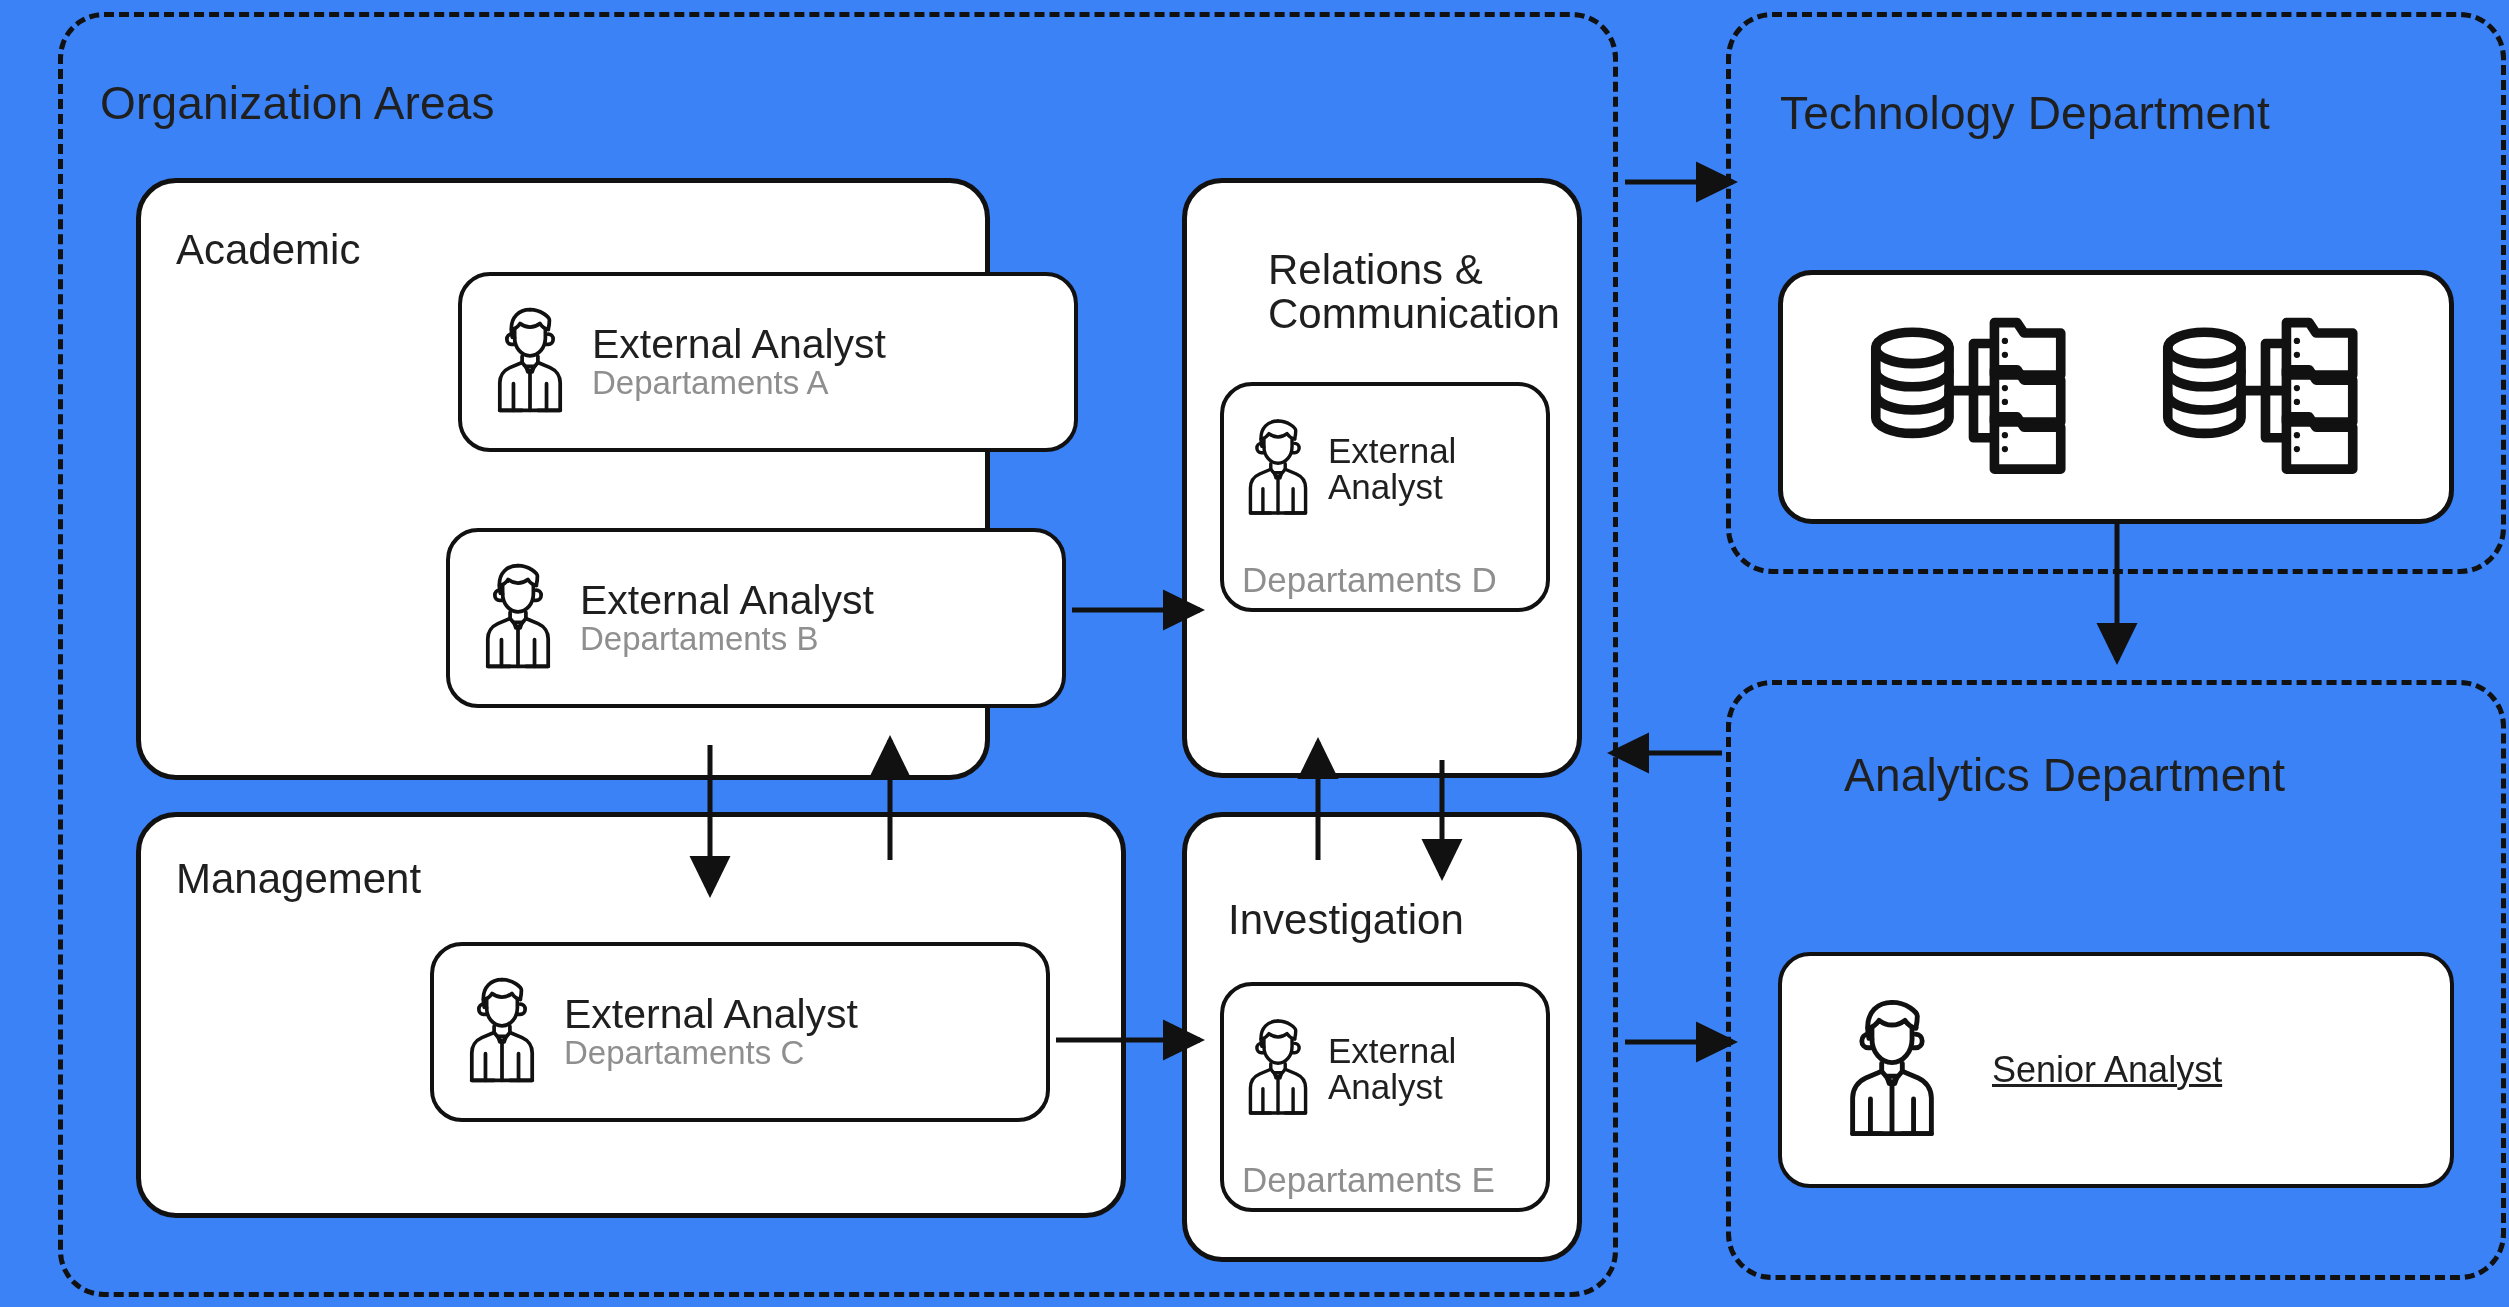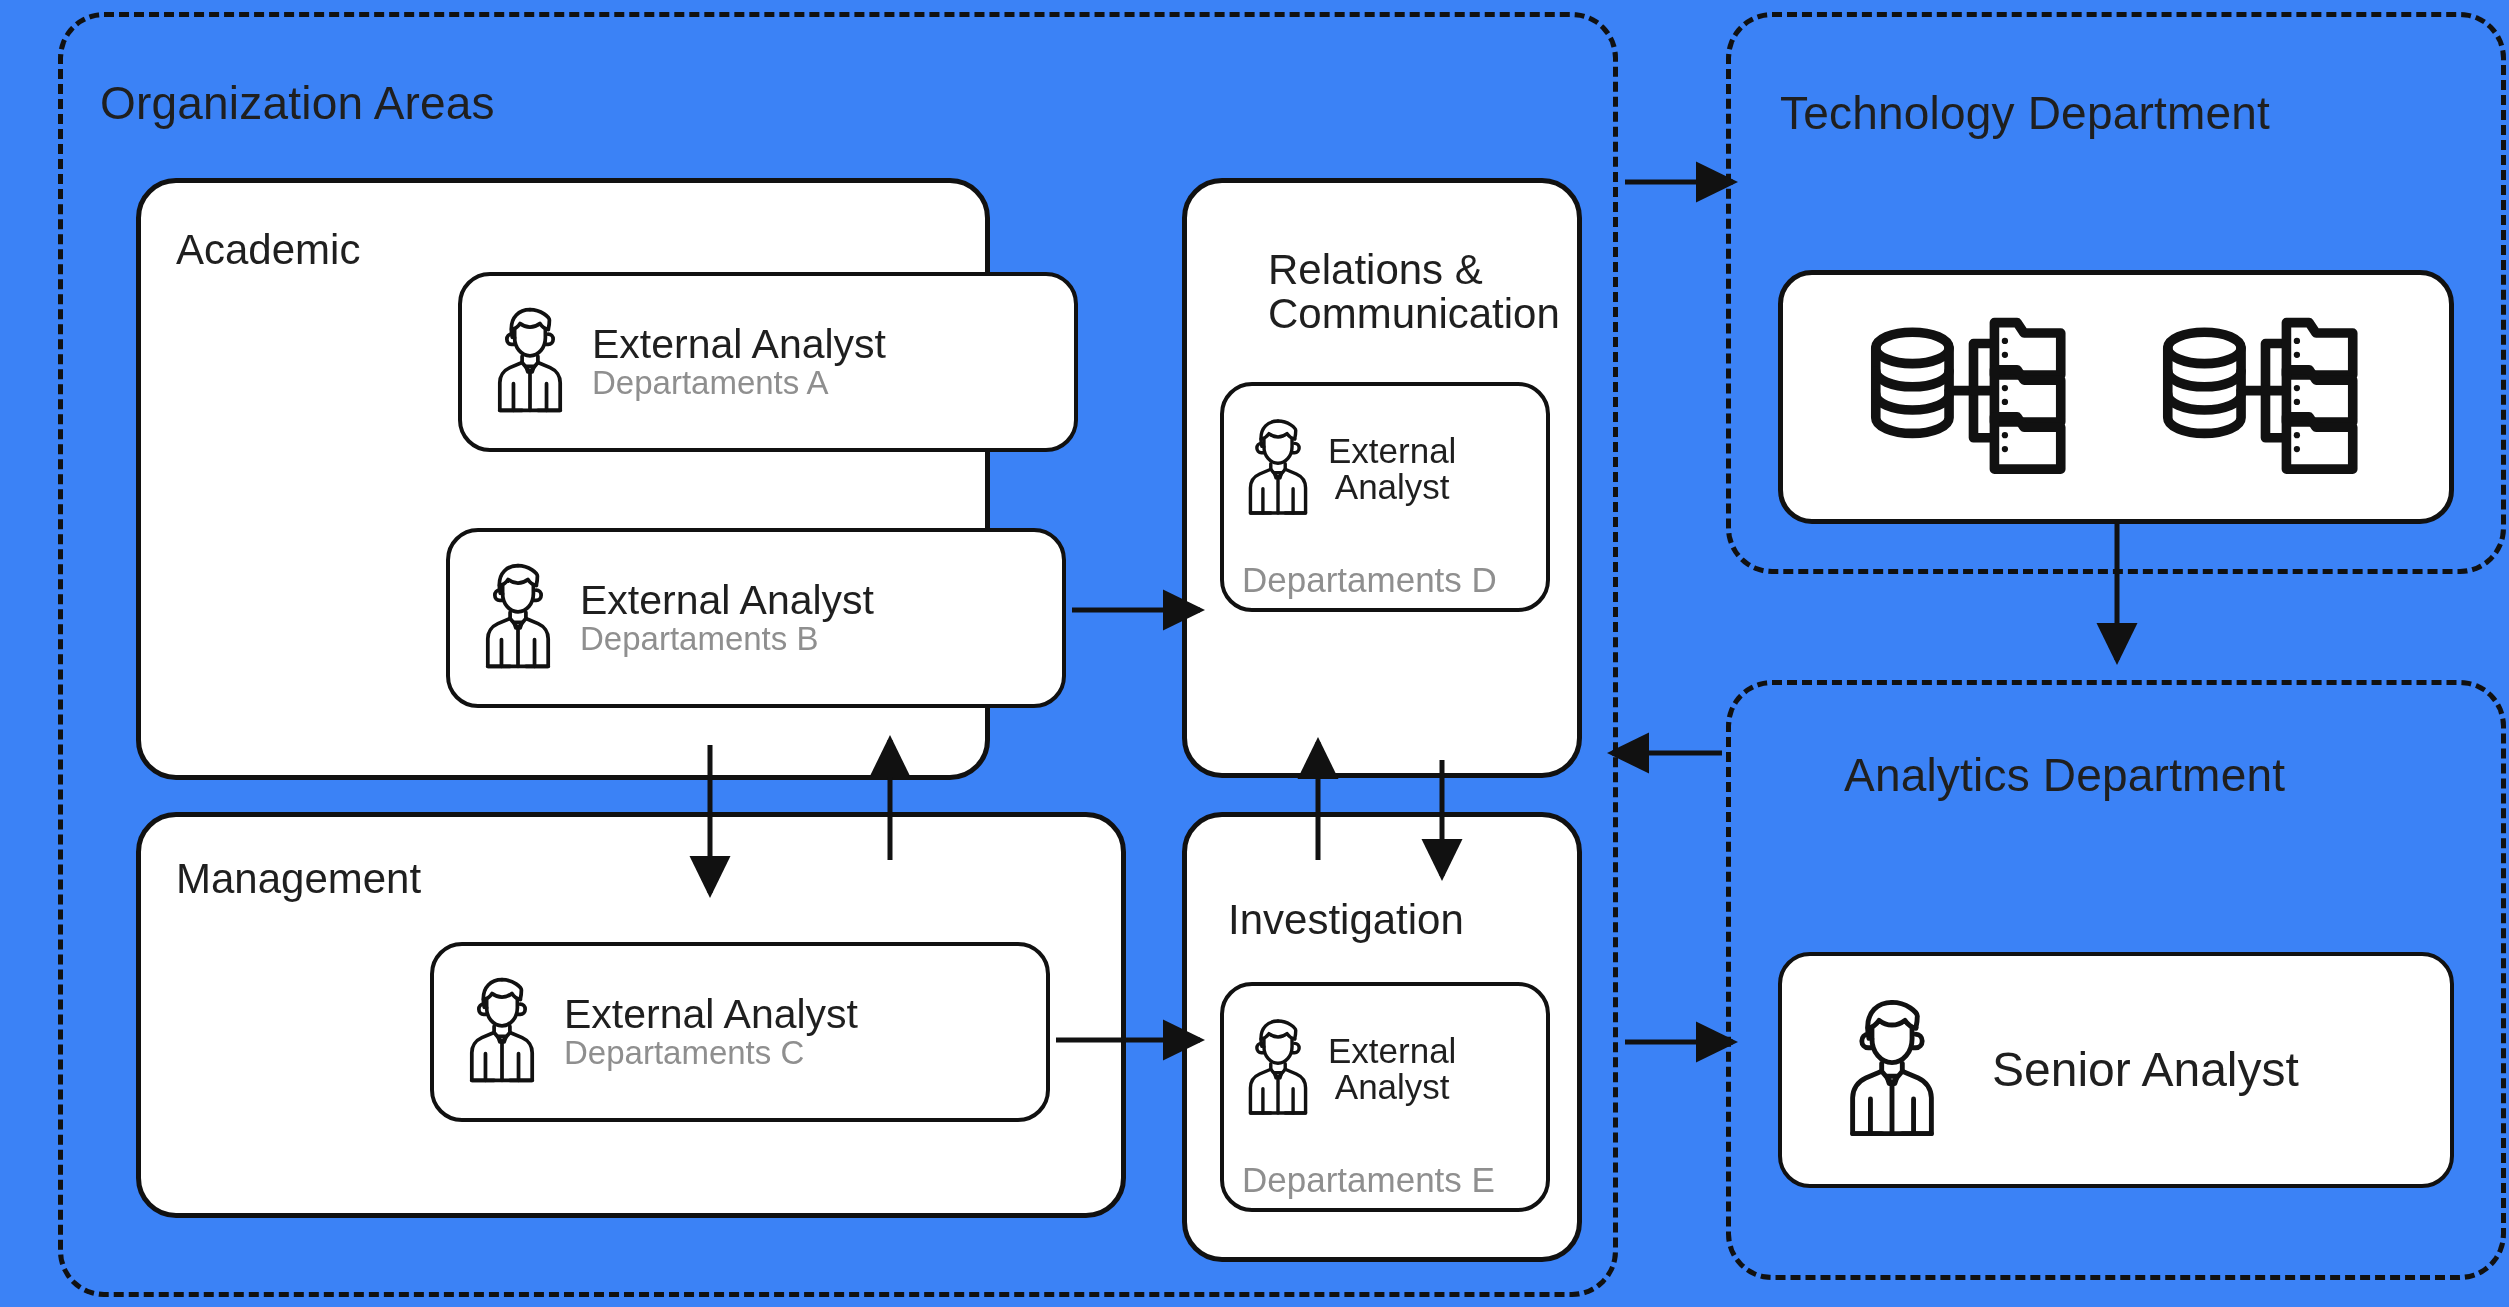--- a/index.html
+++ b/index.html
@@ -88,21 +88,21 @@
     color: #8f8f8f;
     font-weight: 400;
     white-space: nowrap;
   }
   .dept.floating {
     position: absolute;
     left: 18px;
     bottom: 8px;
     font-size: 35px;
   }
-  .role.stacked { text-align: center; }
+  .role.stacked { text-align: left; }
 
   
   .tech-panel {
     position: absolute;
     border: 5px solid #111111;
     border-radius: 34px;
     box-sizing: border-box;
     background: #ffffff;
     display: flex;
     align-items: center;
@@ -353,21 +353,21 @@
           <path d="M26.5 41.7 18 45.3c-4.3 1.9-7 6-7 10.6V75h42V55.9c0-4.6-2.7-8.7-7-10.6l-8.5-3.6"></path>
           <path d="M32 48.3V75"></path>
           <path d="M29.2 44.4h5.6l-1.3 3.9h-3z"></path>
           <path d="M20.5 56.5V75"></path>
           <path d="M43.5 56.5V75"></path>
           <path d="M11 75h15.5"></path>
           <path d="M37.5 75H53"></path>
         </svg>
       </span>
       <span class="card-text">
-        <span class="role" style="font-size:48px;">Senior Analyst</span>
+        <span class="role" style="font-size:36px;text-decoration:underline;">Senior Analyst</span>
       </span>
     </div>
   </div>
 
   <svg id="arrows" viewBox="0 0 2509 1307" xmlns="http://www.w3.org/2000/svg">
     <defs>
       <marker id="ah" markerWidth="9" markerHeight="9" refX="7.4" refY="4.5" orient="auto" markerUnits="strokeWidth">
         <path d="M0,0.4 L8.4,4.5 L0,8.6 z" fill="#111111"></path>
       </marker>
     </defs>

